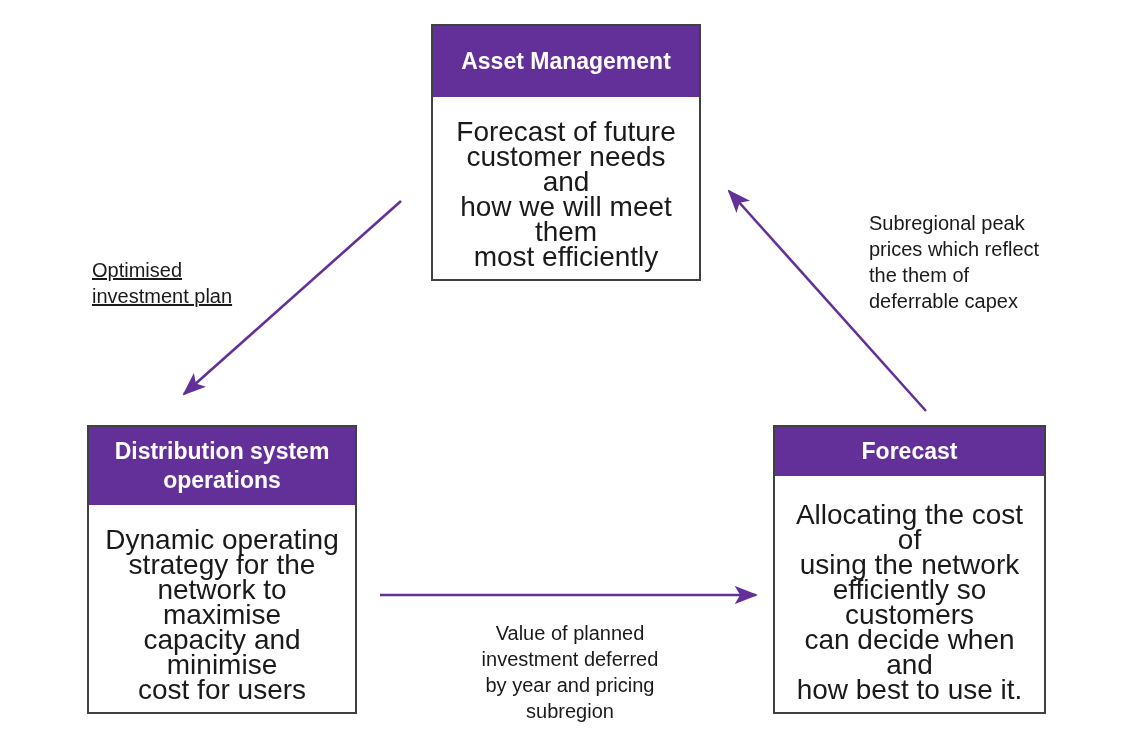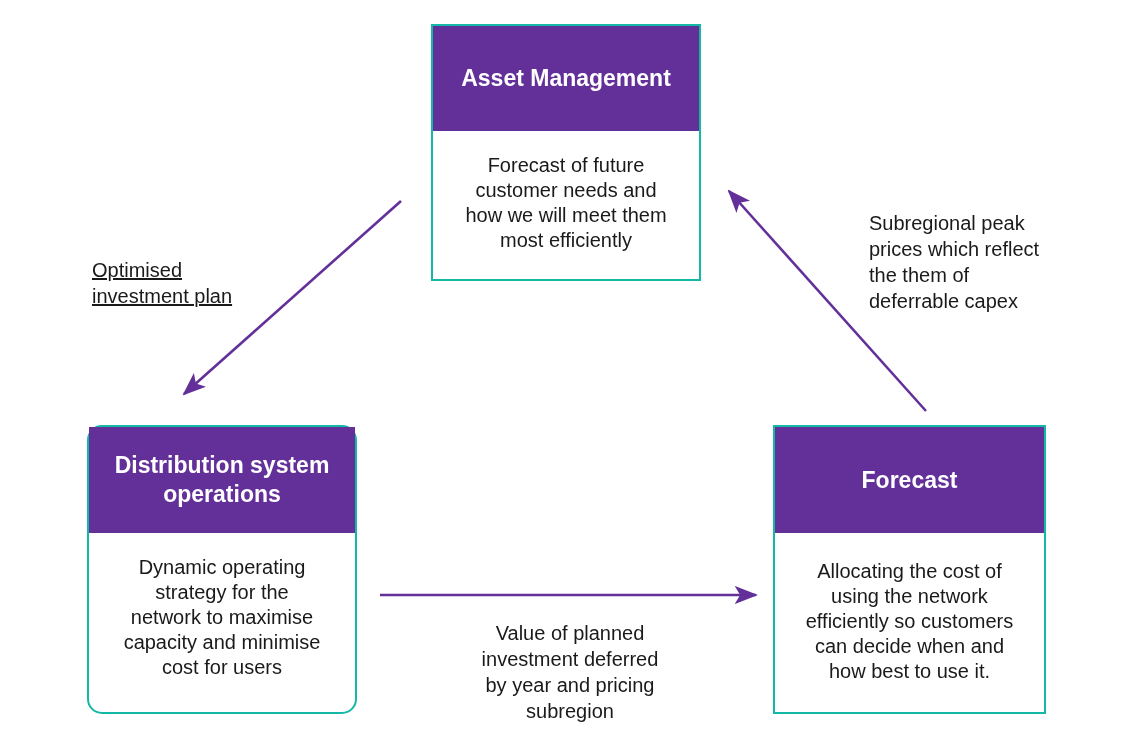--- a/index.html
+++ b/index.html
@@ -26,41 +26,41 @@
     width: 1139px;
     height: 755px;
     pointer-events: none;
   }
 
   
   .node {
     position: absolute;
     box-sizing: border-box;
     background: #ffffff;
-    border: 2px solid #14b8a6;
+    border: 2px solid #404040;
     display: flex;
     flex-direction: column;
   }
   .node-header {
     background: #63309A;
     color: #ffffff;
     font-weight: bold;
     font-size: 23px;
     line-height: 29px;
     text-align: center;
     display: flex;
     align-items: center;
     justify-content: center;
     box-sizing: border-box;
     padding: 6px 8px;
   }
   .node-body {
     flex: 1;
     color: #1a1a1a;
-    font-size: 20px;
+    font-size: 28px;
     line-height: 25px;
     text-align: center;
     display: flex;
     align-items: flex-start;
     justify-content: center;
     box-sizing: border-box;
     padding: 22px 10px 10px 10px;
     white-space: pre-line;
   }
 
@@ -71,21 +71,20 @@
     width: 270px;
     height: 257px;
   }
   #node-asset .node-header { height: 105px; }
 
   #node-dso {
     left: 87px;
     top: 425px;
     width: 270px;
     height: 289px;
-    border-radius: 15px;
   }
   #node-dso .node-header { height: 106px; }
 
   #node-pricing {
     left: 773px;
     top: 425px;
     width: 273px;
     height: 289px;
   }
   #node-pricing .node-header { height: 106px; }

